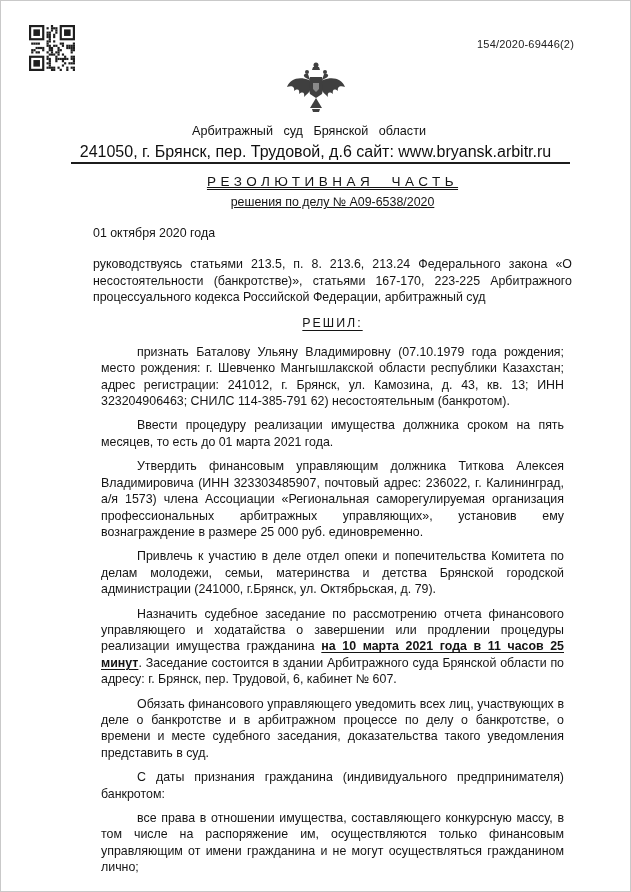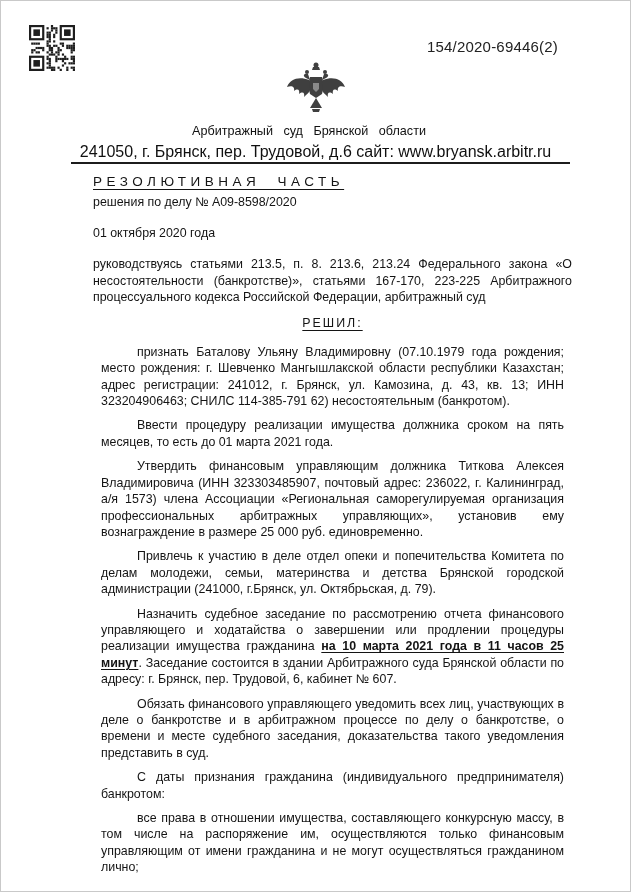--- a/index.html
+++ b/index.html
@@ -9,41 +9,41 @@
     width: 631px; height: 892px;
     margin: 0 auto;
     background: #ffffff;
     border: 1px solid #c9c9c9;
     box-sizing: border-box;
     color: #141414;
     overflow: hidden;
   }
   .qr { position: absolute; left: 28px; top: 24px; }
   .doc-number {
-    position: absolute; top: 37px; right: 72px;
-    font-size: 15px; color: #222; letter-spacing: 0.2px;
+    position: absolute; top: 37px; right: 56px;
+    font-size: 11px; color: #222; letter-spacing: 0.2px;
   }
   .emblem { position: absolute; top: 60px; left: 0; right: 0; text-align: center; }
   .court-name {
     position: absolute; top: 123px; left: 0; right: 13px;
     text-align: center; font-size: 12.6px; word-spacing: 7px; color: #101010;
   }
   .address-line {
     position: absolute; top: 142px; left: 0; right: 0;
     text-align: center; font-size: 16px; color: #101010;
   }
   .header-rule {
     position: absolute; top: 161px; left: 70px; right: 60px;
     border-top: 2px solid #1c1c1c;
   }
   .content {
     position: absolute; top: 173px; left: 92px; width: 479px;
     font-size: 12.4px; line-height: 16.4px; text-align: justify;
   }
-  .title-block { text-align: left; margin-bottom: 14px; }
+  .title-block { text-align: center; margin-bottom: 14px; text-decoration: underline; }
   .title-kind {
     font-size: 13.5px; letter-spacing: 4.5px; word-spacing: 9px;
     text-decoration: underline; text-underline-offset: 3px;
   }
   .title-case { font-size: 12.4px; margin-top: 4px; }
   .meta-block { margin-bottom: 15px; text-align: left; }
   .preamble { margin: 15px 0 8px 0; }
   .resolved {
     text-align: center; margin: 10px 0 12px 0;
     letter-spacing: 2px;
@@ -209,21 +209,21 @@
   </div>
 
   <div class="court-name">Арбитражный суд Брянской области</div>
   <div class="address-line">241050, г. Брянск, пер. Трудовой, д.6 сайт: www.bryansk.arbitr.ru</div>
   <div class="header-rule"></div>
 
   <div class="content">
 
     <div class="title-block">
       <div class="title-kind">РЕЗОЛЮТИВНАЯ ЧАСТЬ</div>
-      <div class="title-case">решения по делу № А09-8598/2020</div>
+      <div class="title-case">решения по делу № А09-6538/2020</div>
     </div>
 
     <div class="meta-block">
       <div>01 октября 2020 года</div>
     </div>
 
     <p class="preamble">руководствуясь статьями 213.5, п. 8. 213.6, 213.24 Федерального закона «О несостоятельности (банкротстве)», статьями 167-170, 223-225 Арбитражного процессуального кодекса Российской Федерации, арбитражный суд</p>
 
     <div class="resolved">РЕШИЛ:</div>
 

